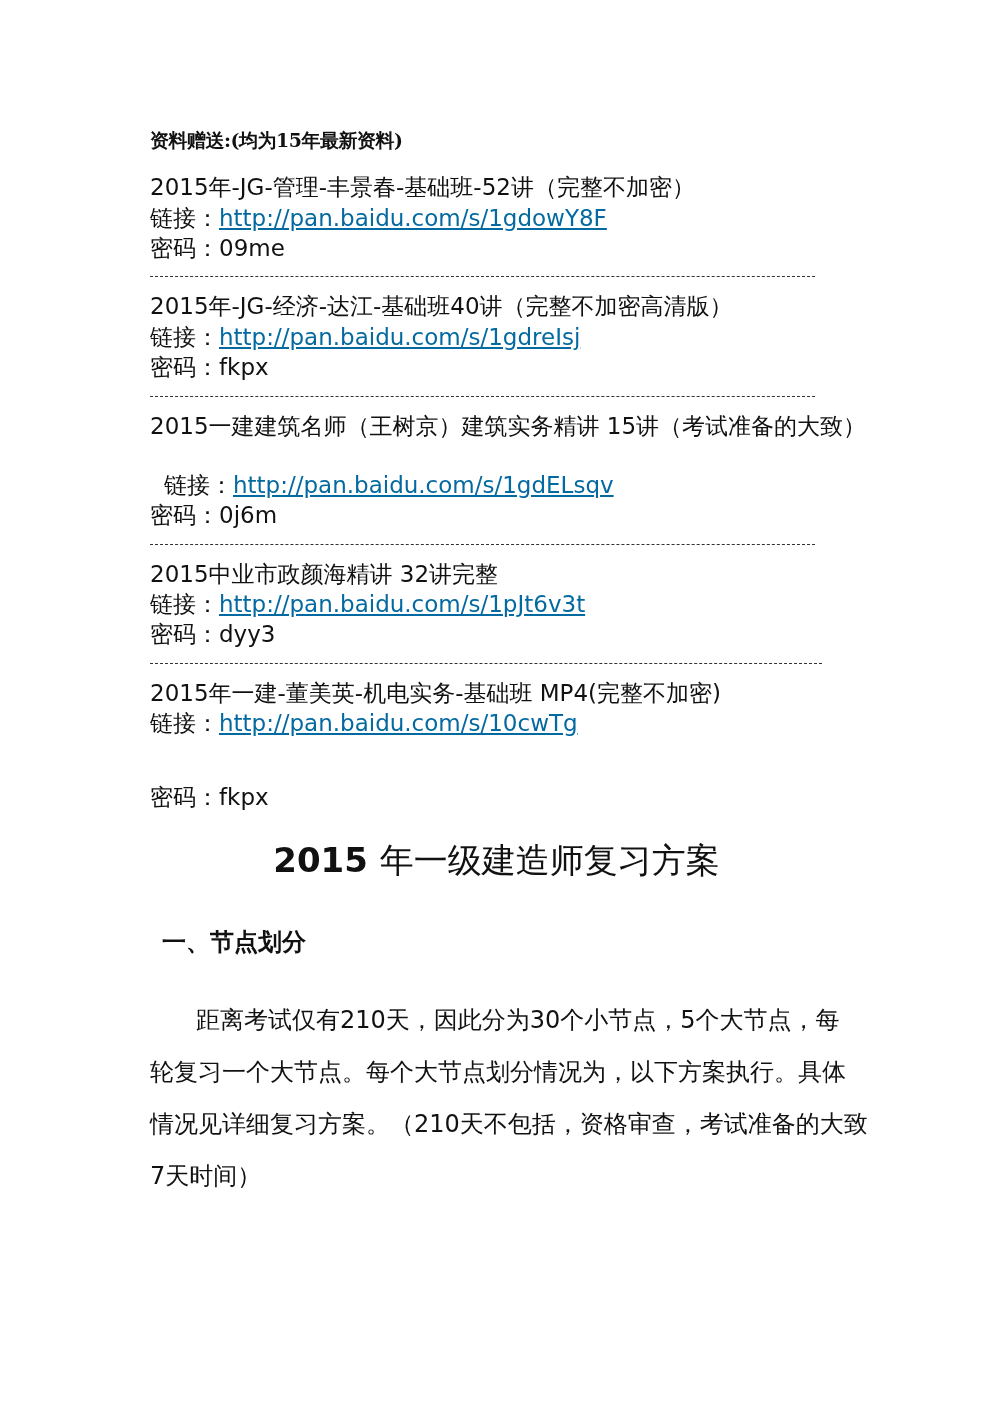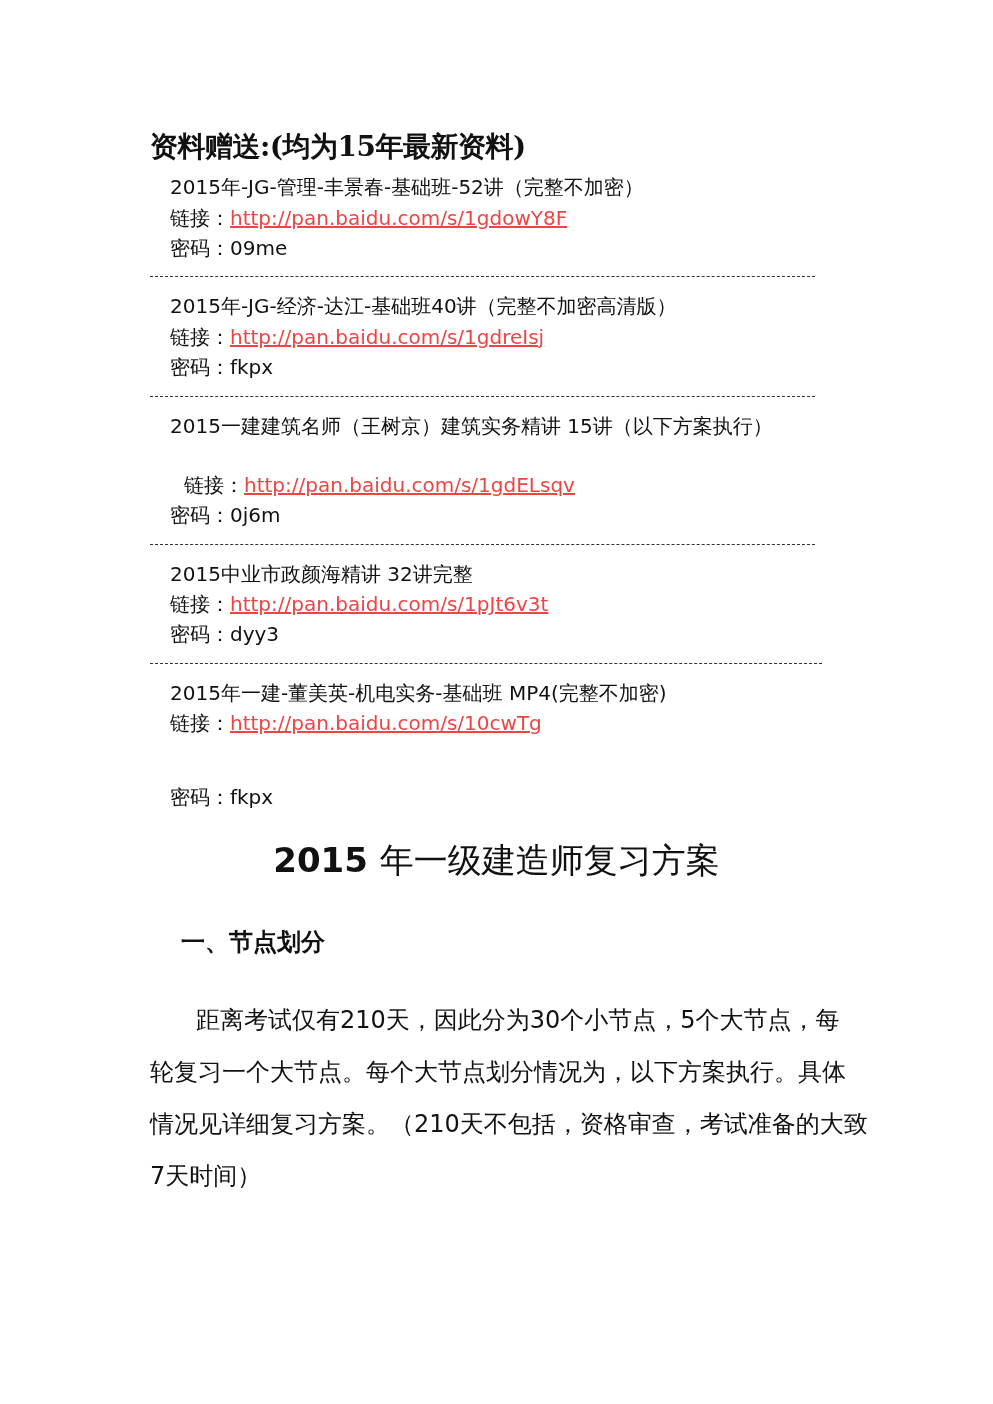--- a/index.html
+++ b/index.html
@@ -3,36 +3,36 @@
   <meta charset="utf-8">
   <style>
     html, body { margin: 0; padding: 0; background: #ffffff; }
     body {
       width: 993px; height: 1404px; position: relative; overflow: hidden;
       font-family: "DejaVu Sans", "Liberation Sans", sans-serif;
       color: #111;
     }
     .abs { position: absolute; white-space: nowrap; }
     .gift-title {
-      left: 150px; top: 128px; font-size: 28px; font-weight: bold;
+      left: 150px; top: 128px; font-size: 19px; font-weight: bold;
       font-family: "DejaVu Serif", "Liberation Serif", serif; letter-spacing: -0.5px;
     }
-    .line { font-size: 20px; line-height: 30px; margin-left: 20px; }
-    .link { color: #ef4444; text-decoration: underline; }
+    .line { font-size: 23px; line-height: 30px; }
+    .link { color: #0369a1; text-decoration: underline; }
     .dash {
       position: absolute; left: 150px; height: 0;
       border-top: 1.5px dashed #333;
     }
     .underlined { }
     .doc-title {
       left: 0; width: 993px; text-align: center; top: 838px;
       font-size: 34px; font-weight: bold;
     }
     .doc-title .cn { font-weight: normal; }
-    .section-h { left: 162px; top: 926px; font-size: 24px; font-weight: bold; margin-left: 19px; }
+    .section-h { left: 162px; top: 926px; font-size: 24px; font-weight: bold; }
     .para { font-size: 24px; }
   </style>
 </head>
 <body>
 
 <div class="abs gift-title">资料赠送:(均为15年最新资料)</div>
 
 <div class="abs line" style="left:150px;top:172px">2015年-JG-管理-丰景春-基础班-52讲（完整不加密）</div>
 <div class="abs line" style="left:150px;top:203px">
   <span>链接：</span><span class="link">http://pan.baidu.com/s/1gdowY8F</span>
@@ -44,21 +44,21 @@
 
 <div class="abs line" style="left:150px;top:291px">2015年-JG-经济-达江-基础班40讲（完整不加密高清版）</div>
 <div class="abs line" style="left:150px;top:322px">
   <span>链接：</span><span class="link">http://pan.baidu.com/s/1gdreIsj</span>
 </div>
 <div class="abs line" style="left:150px;top:352px">
   <span>密码：</span><span>fkpx</span>
 </div>
 <div class="dash" style="top:396px;width:665px"></div>
 
-<div class="abs line" style="left:150px;top:411px">2015一建建筑名师（王树京）建筑实务精讲 15讲（以下方案执行）</div>
+<div class="abs line" style="left:150px;top:411px">2015一建建筑名师（王树京）建筑实务精讲 15讲（考试准备的大致）</div>
 <div class="abs line" style="left:164px;top:470px">
   <span>链接：</span><span class="link">http://pan.baidu.com/s/1gdELsqv</span>
 </div>
 <div class="abs line" style="left:150px;top:500px">
   <span>密码：</span><span>0j6m</span>
 </div>
 <div class="dash" style="top:544px;width:665px"></div>
 
 <div class="abs line" style="left:150px;top:559px">2015中业市政颜海精讲 32讲完整</div>
 <div class="abs line" style="left:150px;top:589px">

